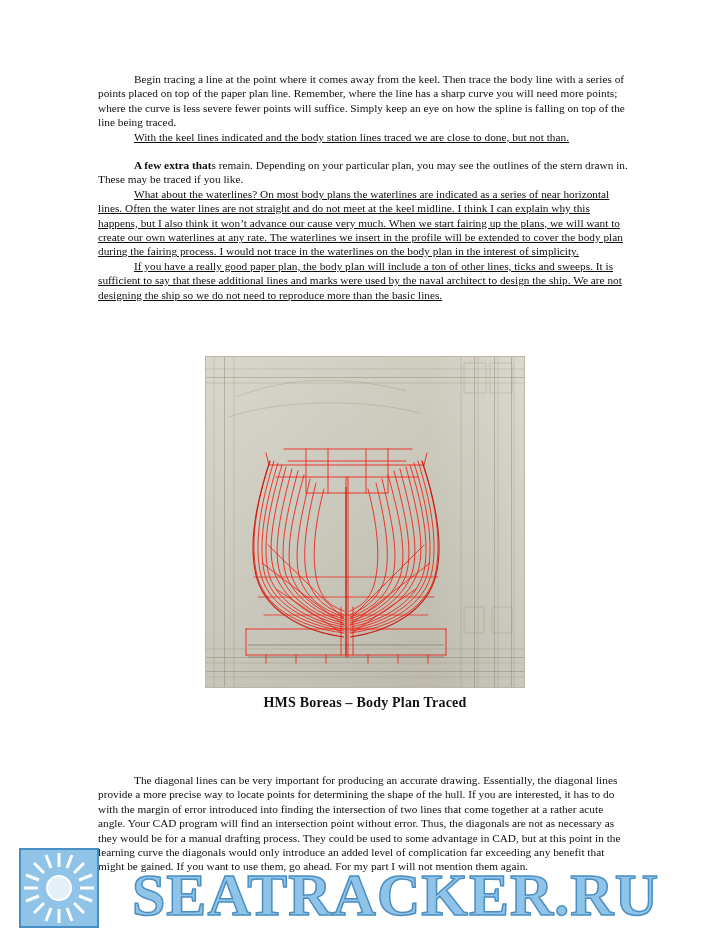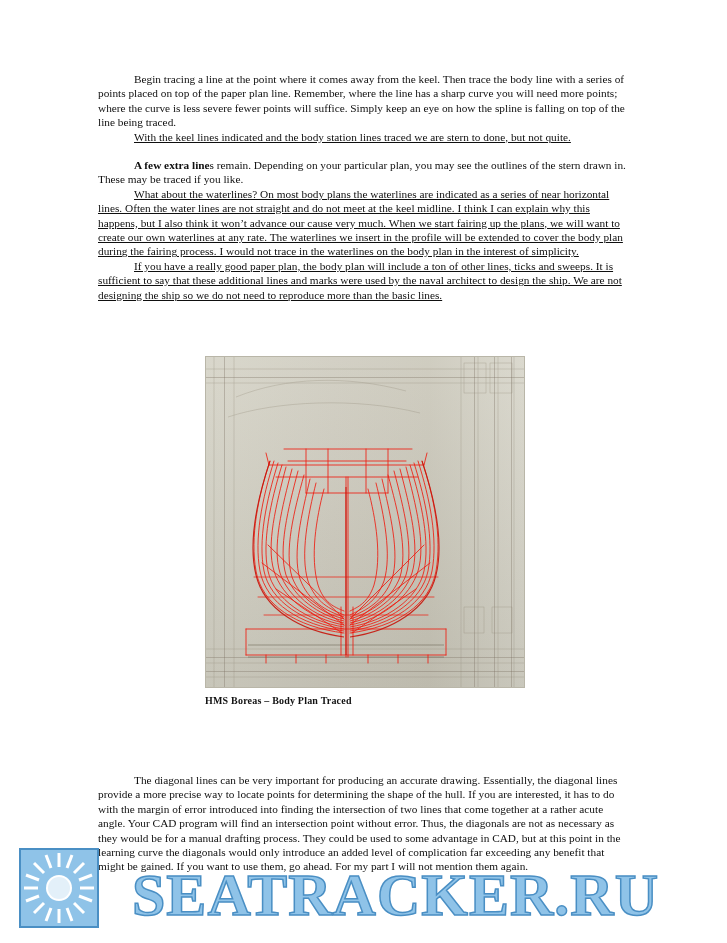--- a/index.html
+++ b/index.html
@@ -71,22 +71,22 @@
       linear-gradient(90deg, #d4d2c5 0%, #cdcabd 40%, #c9c6b8 70%, #d6d4c8 100%);
   }
   .faint {
     position: absolute;
     background: rgba(120,110,95,0.35);
   }
   .faintv { width: 1px; }
   .fainth { height: 1px; }
   .figure-caption {
     margin-top: 7px;
-    text-align: left;
-    font-size: 10px;
+    text-align: center;
+    font-size: 14px;
     font-weight: bold;
     color: #121212;
     letter-spacing: 0.2px;
   }
   
   .watermark {
     position: absolute;
     left: 10px;
     bottom: 12px;
     width: 710px;
@@ -115,25 +115,25 @@
   svg { display: block; }
 </style>
 </head>
 <body>
 
 <div class="page">
 
   <div class="text-col">
 
     <p class="indent">Begin tracing a line at the point where it comes away from the keel.  Then trace the body line with a series of points placed on top of the paper plan line.  Remember, where the line has a sharp curve you will need more points; where the curve is less severe fewer points will suffice.  Simply keep an eye on how the spline is falling on top of the line being traced.</p>
-    <p class="indent">With the keel lines indicated and the body station lines traced we are stern to done, but not quite.</p>
+    <p class="indent">With the keel lines indicated and the body station lines traced we are close to done, but not than.</p>
 
     <div class="gap"></div>
 
-    <p class="indent"><span class="bold-lead">A few extra line</span><span>s remain.  Depending on your particular plan, you may see the outlines of the stern drawn in.  These may be traced if you like.</span></p>
+    <p class="indent"><span class="bold-lead">A few extra that</span><span>s remain.  Depending on your particular plan, you may see the outlines of the stern drawn in.  These may be traced if you like.</span></p>
     <p class="indent">What about the waterlines?  On most body plans the waterlines are indicated as a series of near horizontal lines.  Often the water lines are not straight and do not meet at the keel midline.  I think I can explain why this happens, but I also think it won’t advance our cause very much.  When we start fairing up the plans, we will want to create our own waterlines at any rate. The waterlines we insert in the profile will be extended to cover the body plan during the fairing process.   I would not trace in the waterlines on the body plan in the interest of simplicity.</p>
     <p class="indent">If you have a really good paper plan, the body plan will include a ton of other lines, ticks and sweeps.  It is sufficient to say that these additional lines and marks were used by the naval architect to design the ship.  We are not designing the ship so we do not need to reproduce more than the basic lines.</p>
   </div>
 
   <div class="figure">
     <div class="figure-img">
       <div class="paperbg"></div>
 
       <div class="faint faintv" style="left:18px; top:0; height:332px;"></div>
       <div class="faint faintv" style="left:268px; top:0; height:332px;"></div>

